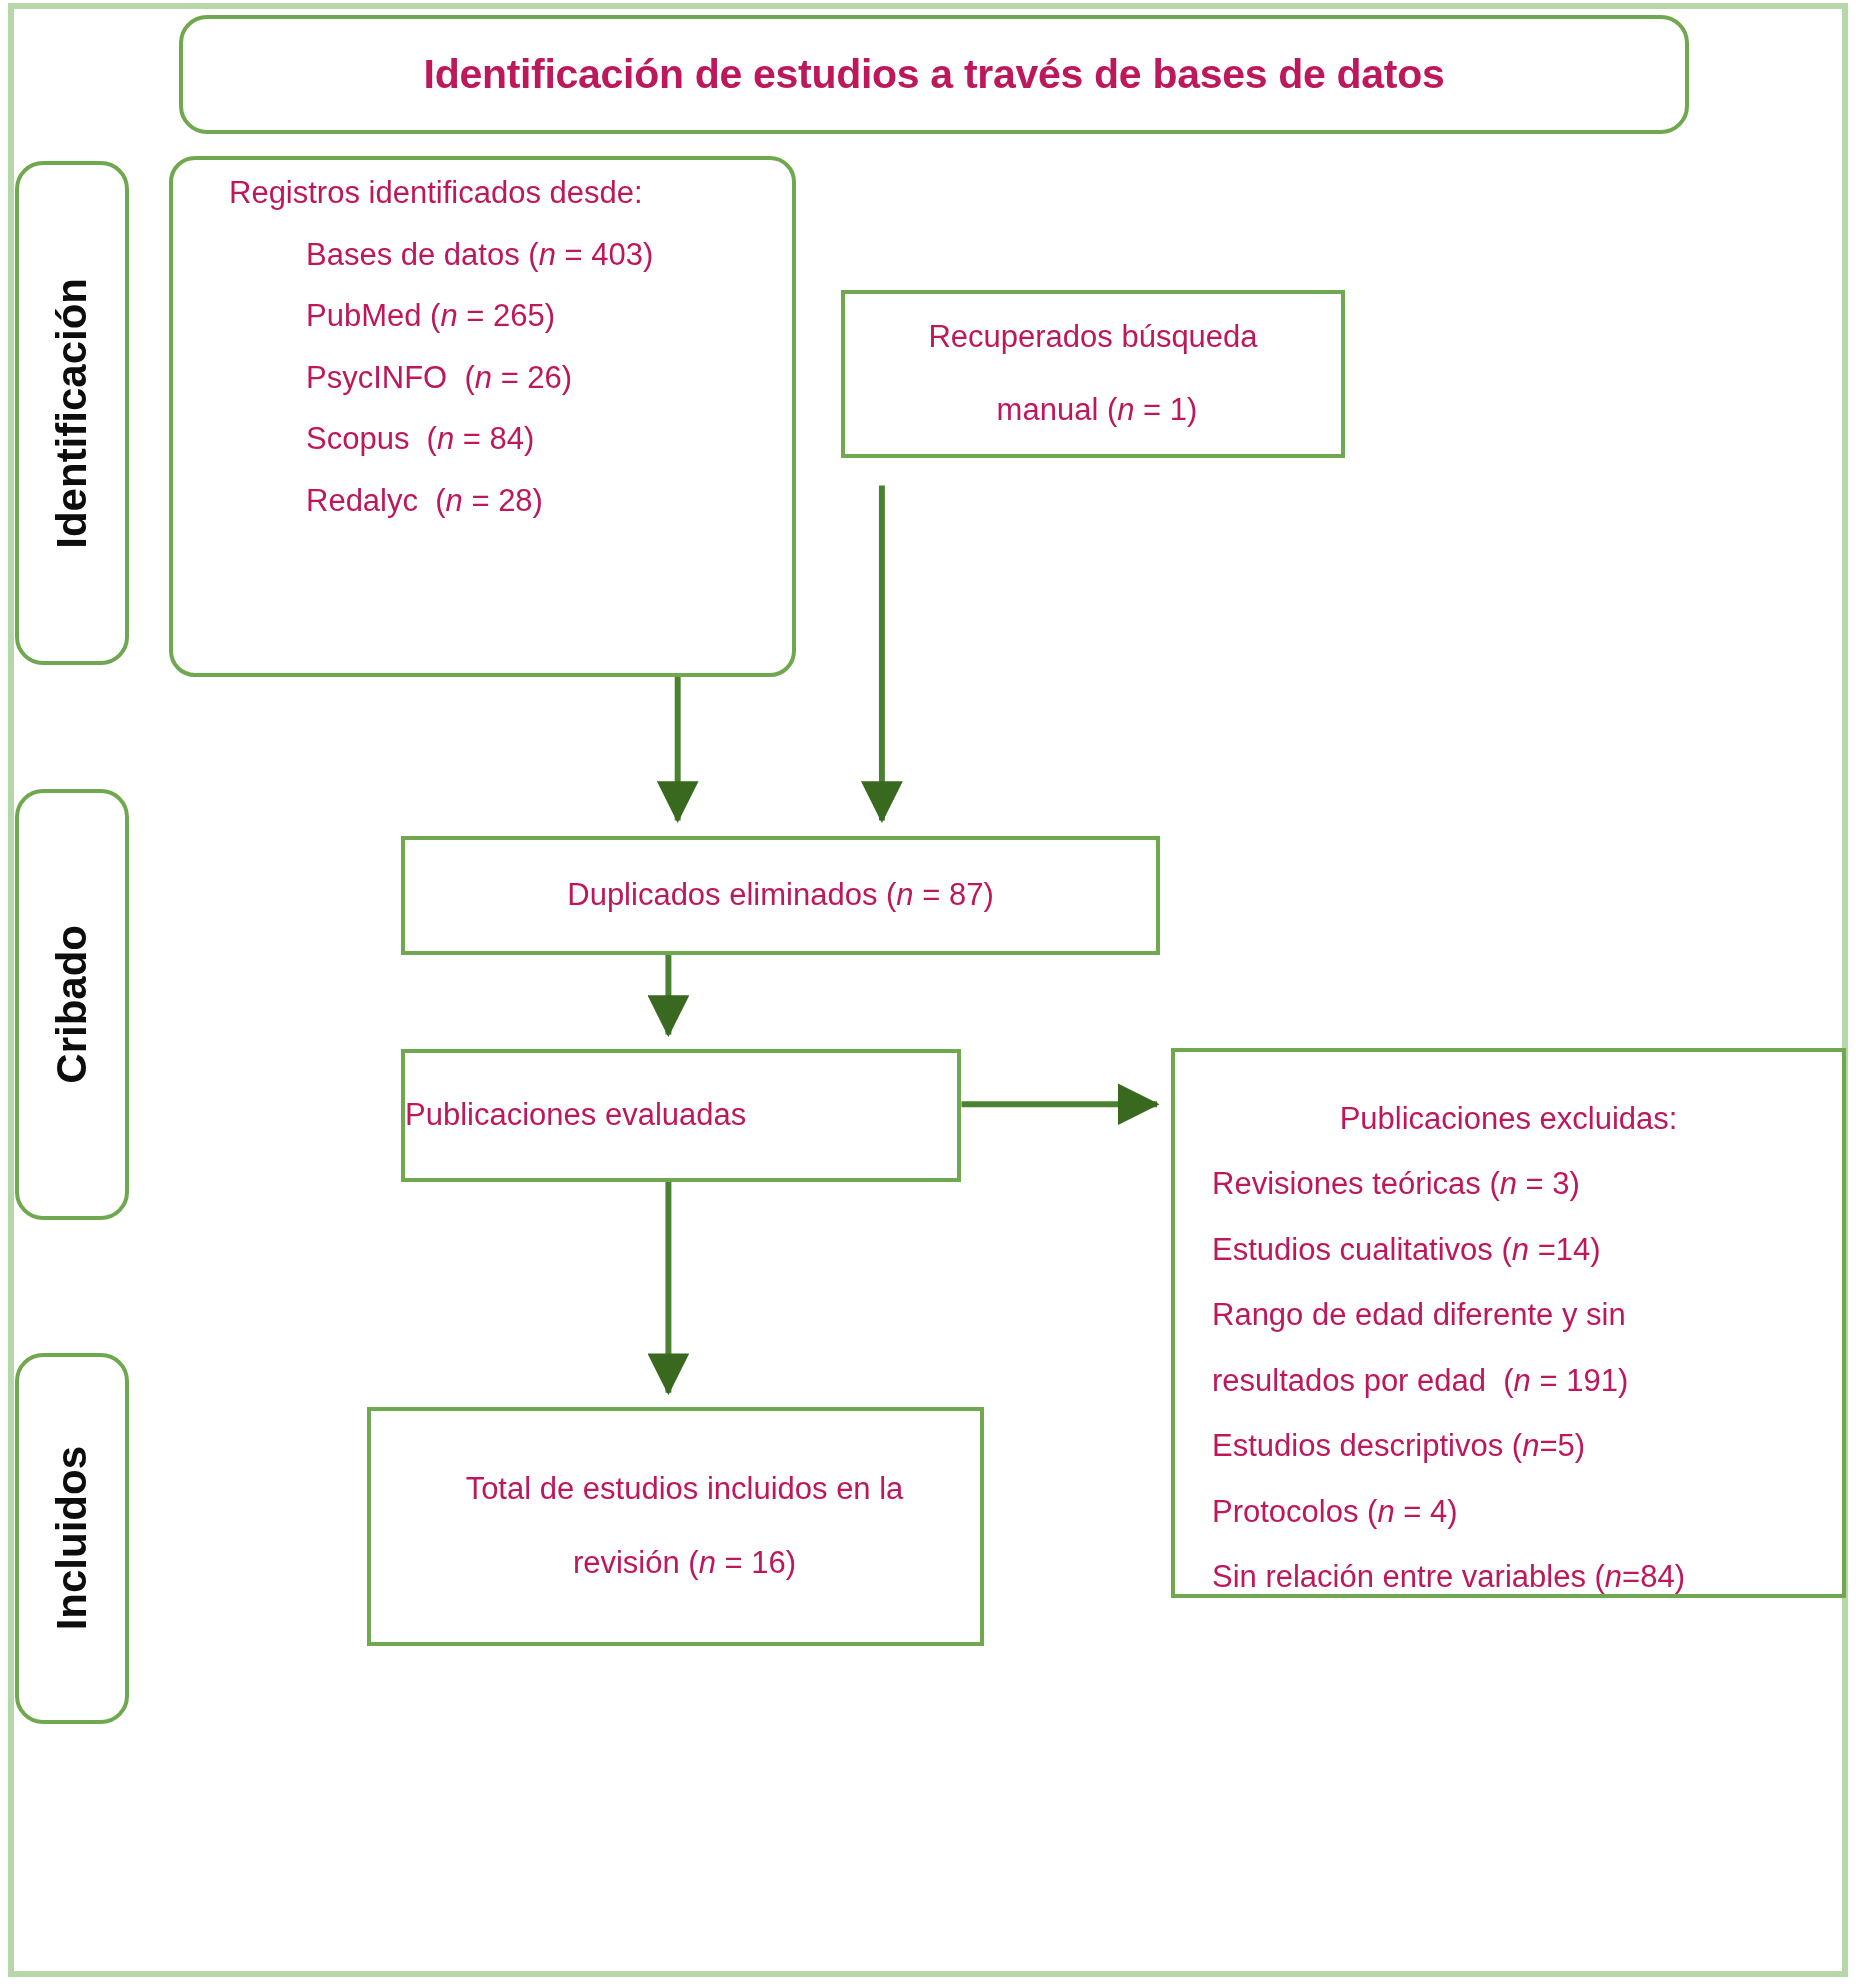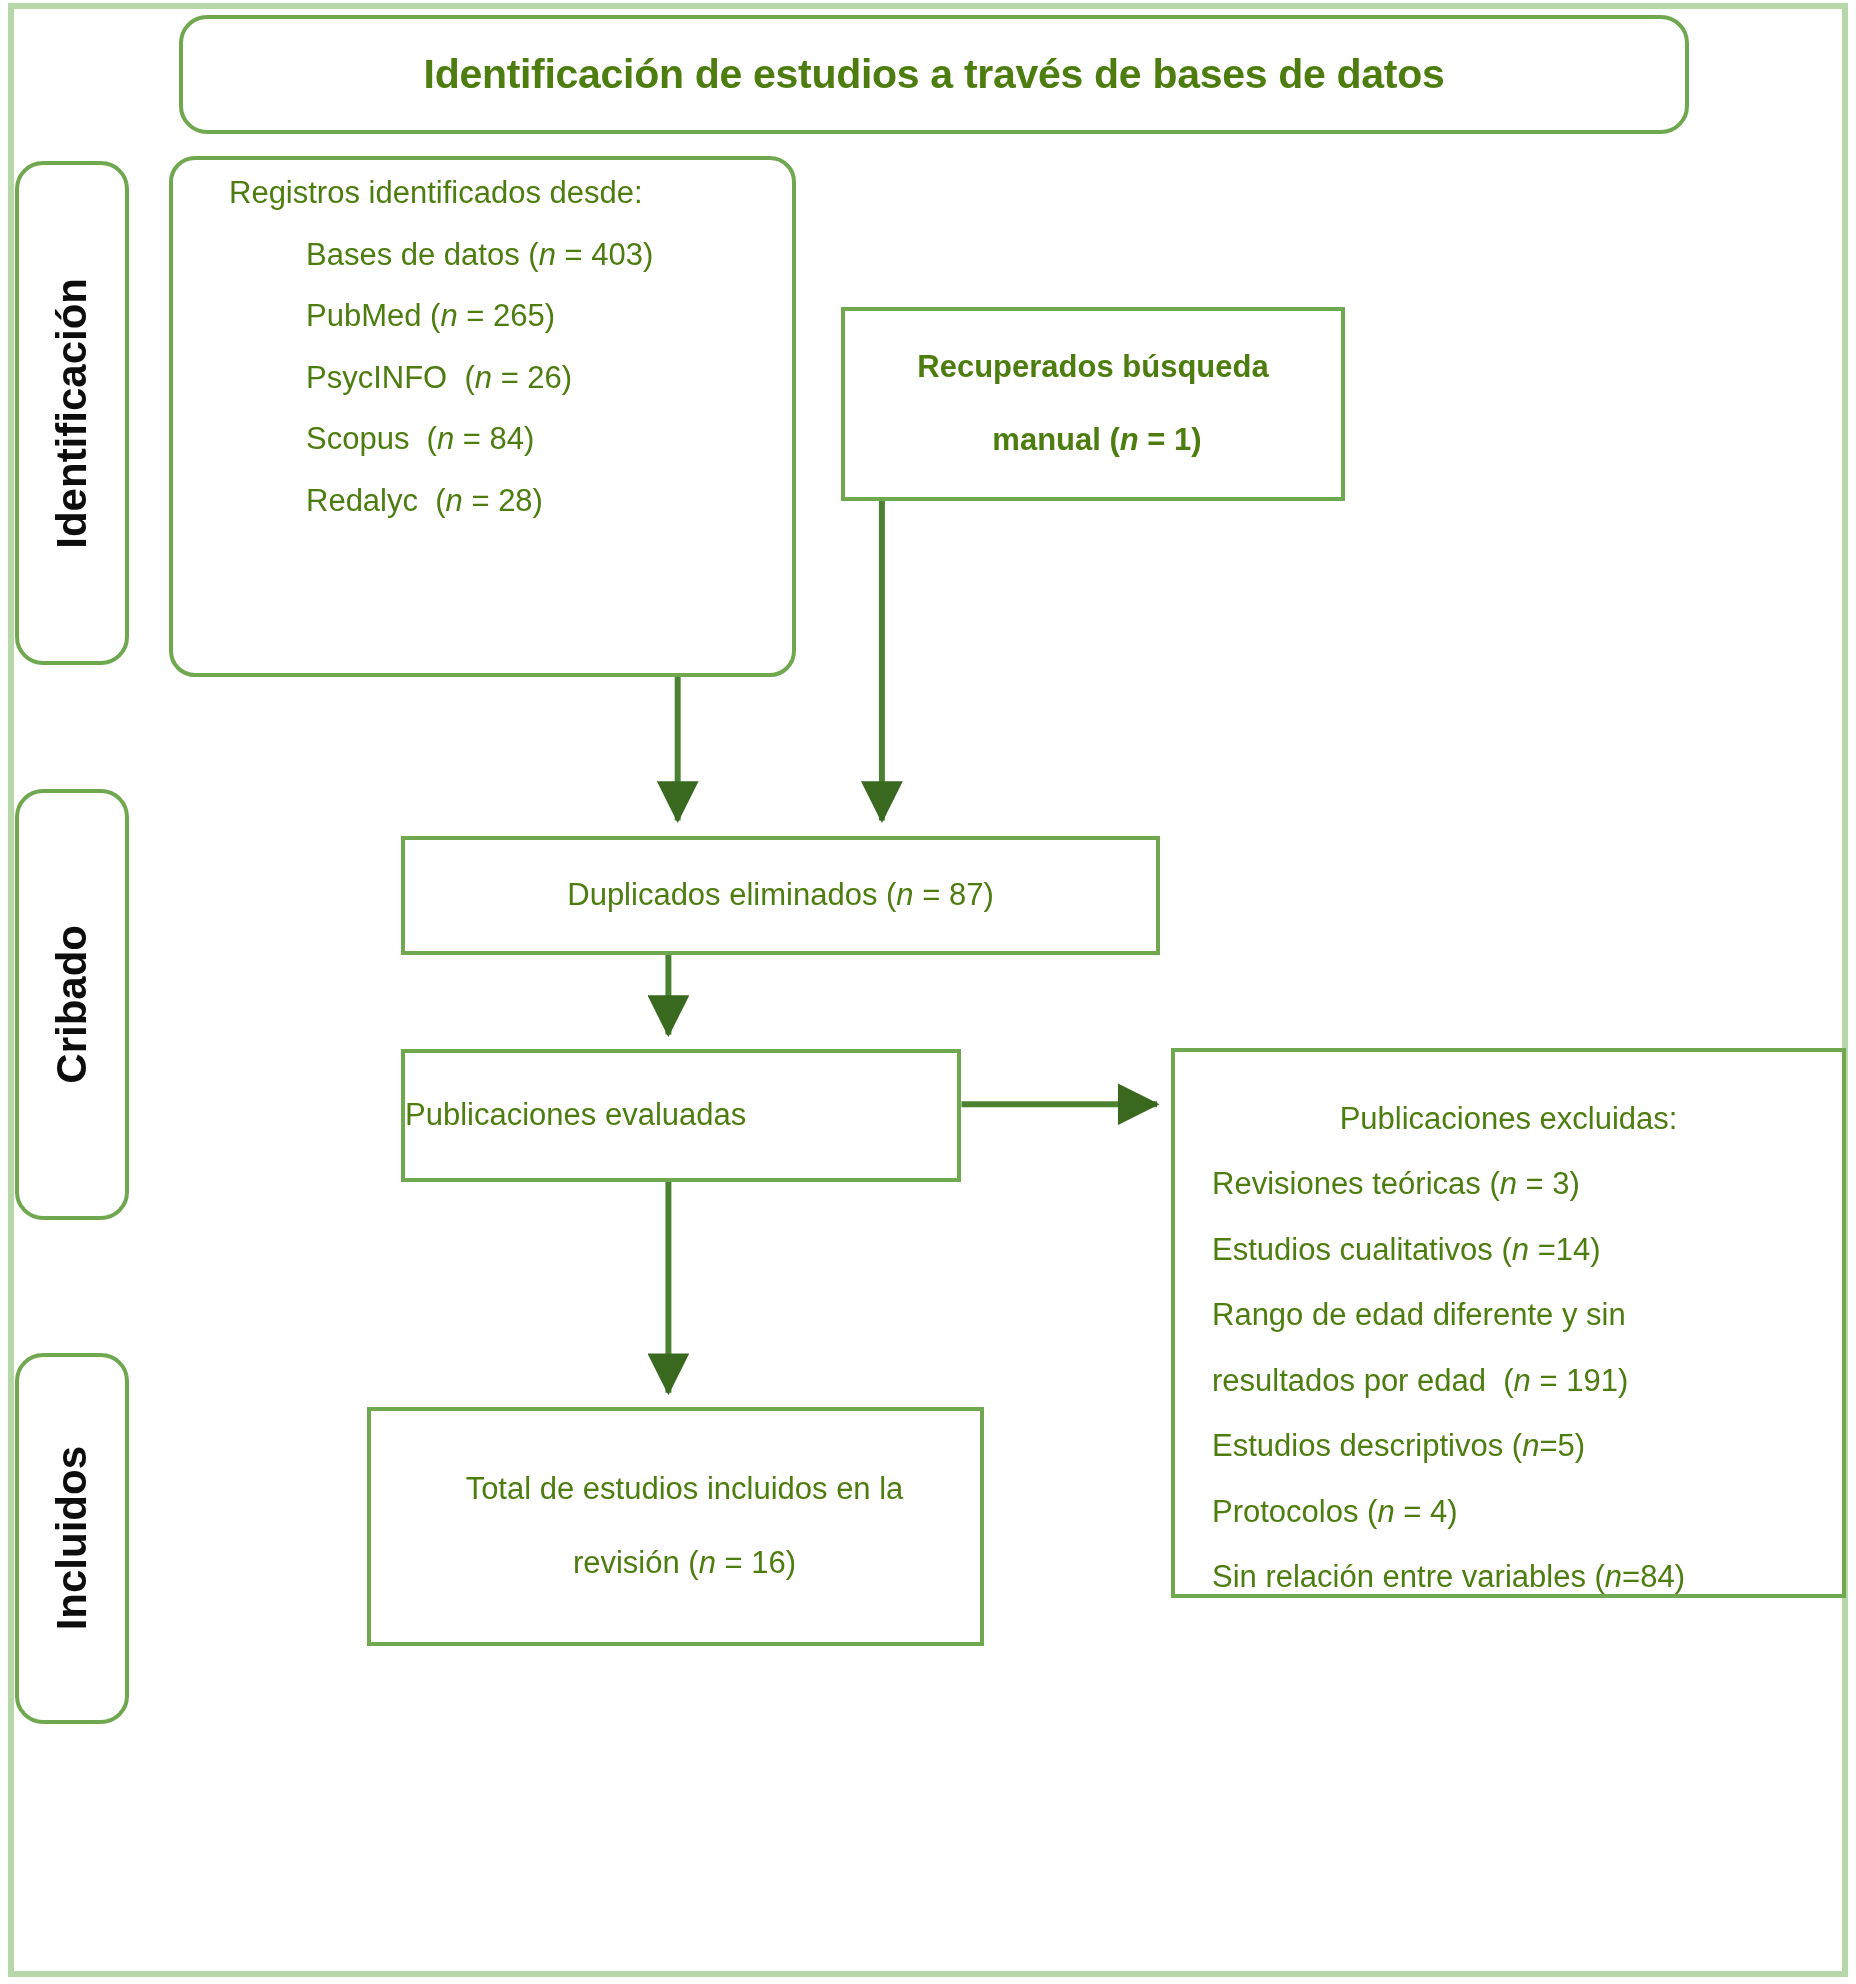--- a/index.html
+++ b/index.html
@@ -34,21 +34,21 @@
     background: #ffffff;
     border: 4.6px solid #6fa84f;
     display: flex;
     flex-direction: column;
     justify-content: center;
   }
   .node.rounded {
     border-radius: 28px;
   }
   .node .line {
-    color: #4d7c0f;
+    color: #be185d;
     font-size: 31px;
     line-height: 1.05;
     white-space: pre;
   }
 
   
   #title-banner {
     left: 179px;
     top: 14.6px;
     width: 1510px;
@@ -90,23 +90,22 @@
     left: 169px; top: 156px; width: 627px; height: 521px;
     padding: 17px 0 0 0;
     justify-content: flex-start;
     border-radius: 26px;
   }
   #box-records .line { margin: 0 0 0 56px; }
   #box-records .line.indent { margin-left: 133px; }
   #box-records .line + .line { margin-top: 29px; }
 
   #box-manual {
-    left: 841px; top: 307px; width: 504px; height: 194px;
-    align-items: center;
-    font-weight: bold;
+    left: 841px; top: 290px; width: 504px; height: 168px;
+    align-items: center;
   }
   #box-manual .line + .line { margin-top: 40px; margin-left: 8px; }
 
   #box-duplicates {
     left: 401px; top: 836px; width: 759px; height: 119px;
     align-items: center;
   }
 
   #box-screened {
     left: 401px; top: 1049px; width: 560px; height: 133px;

